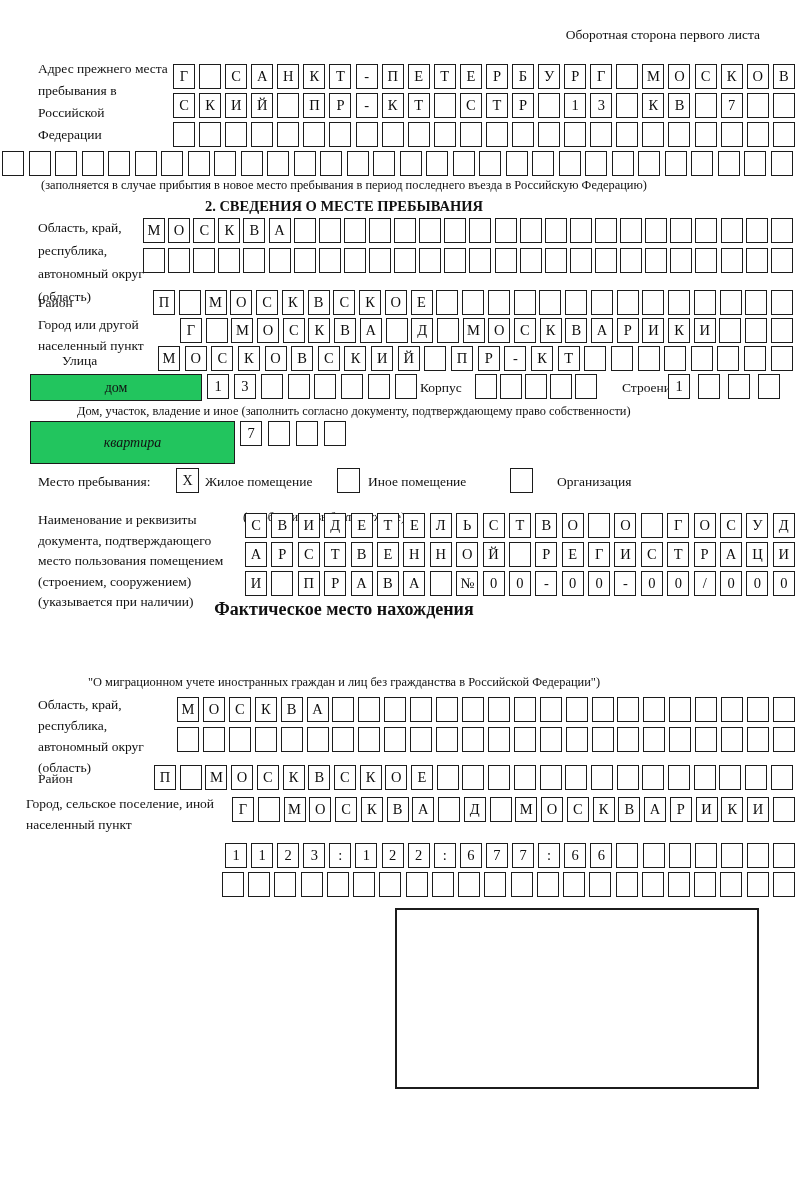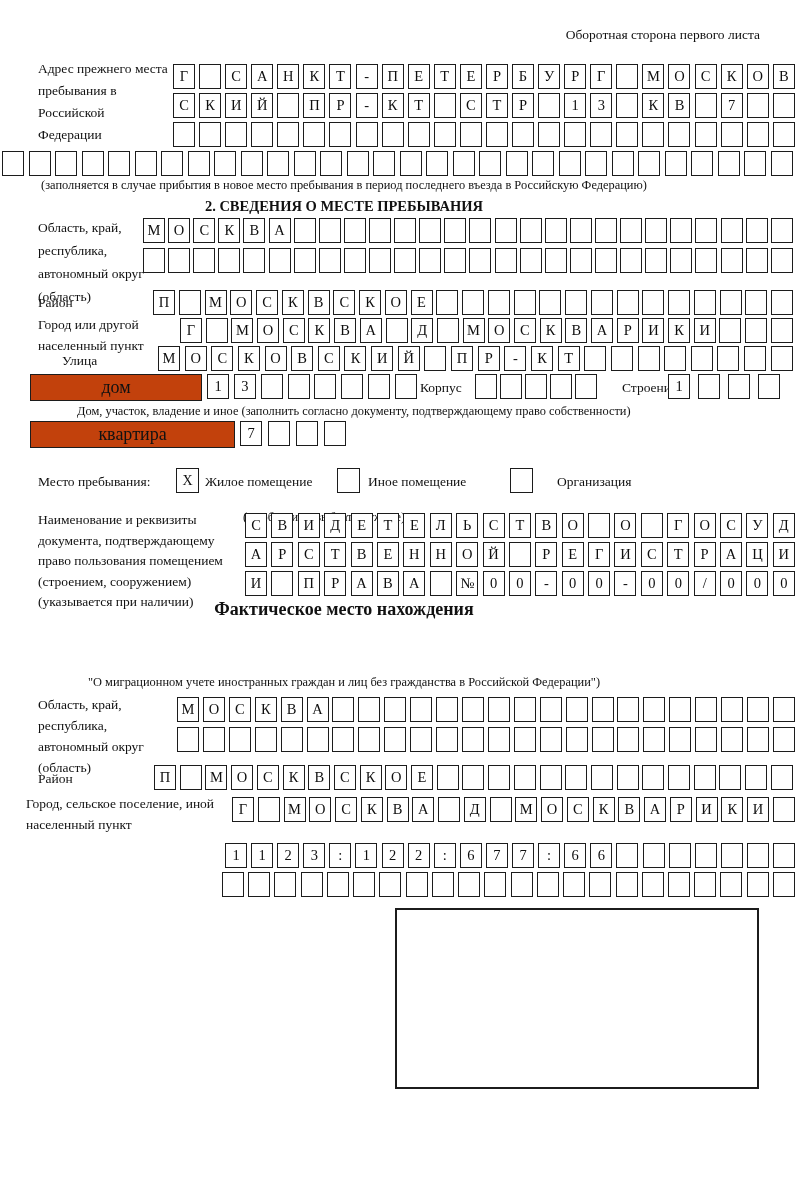--- a/index.html
+++ b/index.html
@@ -9,21 +9,21 @@
   .lbl{font-size:13.5px;line-height:21px;color:#111;}
   .cap{font-size:12.4px;color:#111;}
   .center{text-align:center;width:688px;left:0;}
   .bold{font-weight:bold;}
   .boxrow{display:flex;justify-content:space-between;}
   .cell{flex:0 0 20px;width:20px;height:23px;border:1.6px solid #1c1c1c;
         display:inline-flex;align-items:center;justify-content:center;
         font-size:14.5px;font-family:"Liberation Serif","DejaVu Serif",serif;
         color:#0e0e0e;background:#fff;box-sizing:content-box;}
   .bigfield{border:1.7px solid #1c1c1c;display:flex;align-items:center;justify-content:center;
-        font-size:18px;background:#c2410c;box-sizing:border-box;}
+        font-size:14px;background:#22c55e;box-sizing:border-box;}
   .chk{width:21px;height:23px;border:1.6px solid #1c1c1c;display:flex;align-items:center;
         justify-content:center;font-size:14px;background:#fff;}
   .note-box{border:2px solid #1c1c1c;background:#fff;}
 </style>
 </head>
 <body>
 
 <div id="page">
 
   <div class="abs lbl" style="left:450px;top:24px;width:310px;text-align:right;">Оборотная сторона первого листа</div>
@@ -307,38 +307,38 @@
     </div>
   <div class="abs lbl" style="left:602px;top:377px;margin-left:20px;">Строение</div>
   <div class="abs boxrow" style="left:668px;top:374px;width:112px;">
       <span class="cell">1</span>
       <span class="cell"></span>
       <span class="cell"></span>
       <span class="cell"></span>
     </div>
   <div class="abs cap" style="left:77px;top:404px;">Дом, участок, владение и иное (заполнить согласно документу, подтверждающему право собственности)</div>
 
-  <div class="abs bigfield" style="left:30px;top:421px;width:205px;height:27px;">квартира</div>
+  <div class="abs bigfield" style="left:30px;top:421px;width:205px;height:43px;font-style:italic;">квартира</div>
   <div class="abs boxrow" style="left:240px;top:421px;width:106px;">
       <span class="cell">7</span>
       <span class="cell"></span>
       <span class="cell"></span>
       <span class="cell"></span>
     </div>
 
   <div class="abs lbl" style="left:38px;top:471px;">Место пребывания:</div>
   <div class="abs chk" style="left:176px;top:468px;">X</div>
   <div class="abs lbl" style="left:205px;top:471px;">Жилое помещение</div>
   <div class="abs chk" style="left:337px;top:468px;"></div>
   <div class="abs lbl" style="left:368px;top:471px;">Иное помещение</div>
   <div class="abs chk" style="left:510px;top:468px;"></div>
   <div class="abs lbl" style="left:557px;top:471px;">Организация</div>
   <div class="abs cap" style="left:243px;top:510px;text-align:right;">(Необходимо выбрать нужное)</div>
 
-  <div class="abs lbl" style="left:38px;top:510px;width:205px;line-height:20.6px;">Наименование и реквизиты документа, подтверждающему право пользования помещением (строением, сооружением) (указывается при наличии)</div>
+  <div class="abs lbl" style="left:38px;top:510px;width:205px;line-height:20.6px;">Наименование и реквизиты документа, подтверждающего место пользования помещением (строением, сооружением) (указывается при наличии)</div>
   <div class="abs boxrow" style="left:245px;top:513px;width:550px;">
       <span class="cell">С</span>
       <span class="cell">В</span>
       <span class="cell">И</span>
       <span class="cell">Д</span>
       <span class="cell">Е</span>
       <span class="cell">Т</span>
       <span class="cell">Е</span>
       <span class="cell">Л</span>
       <span class="cell">Ь</span>

